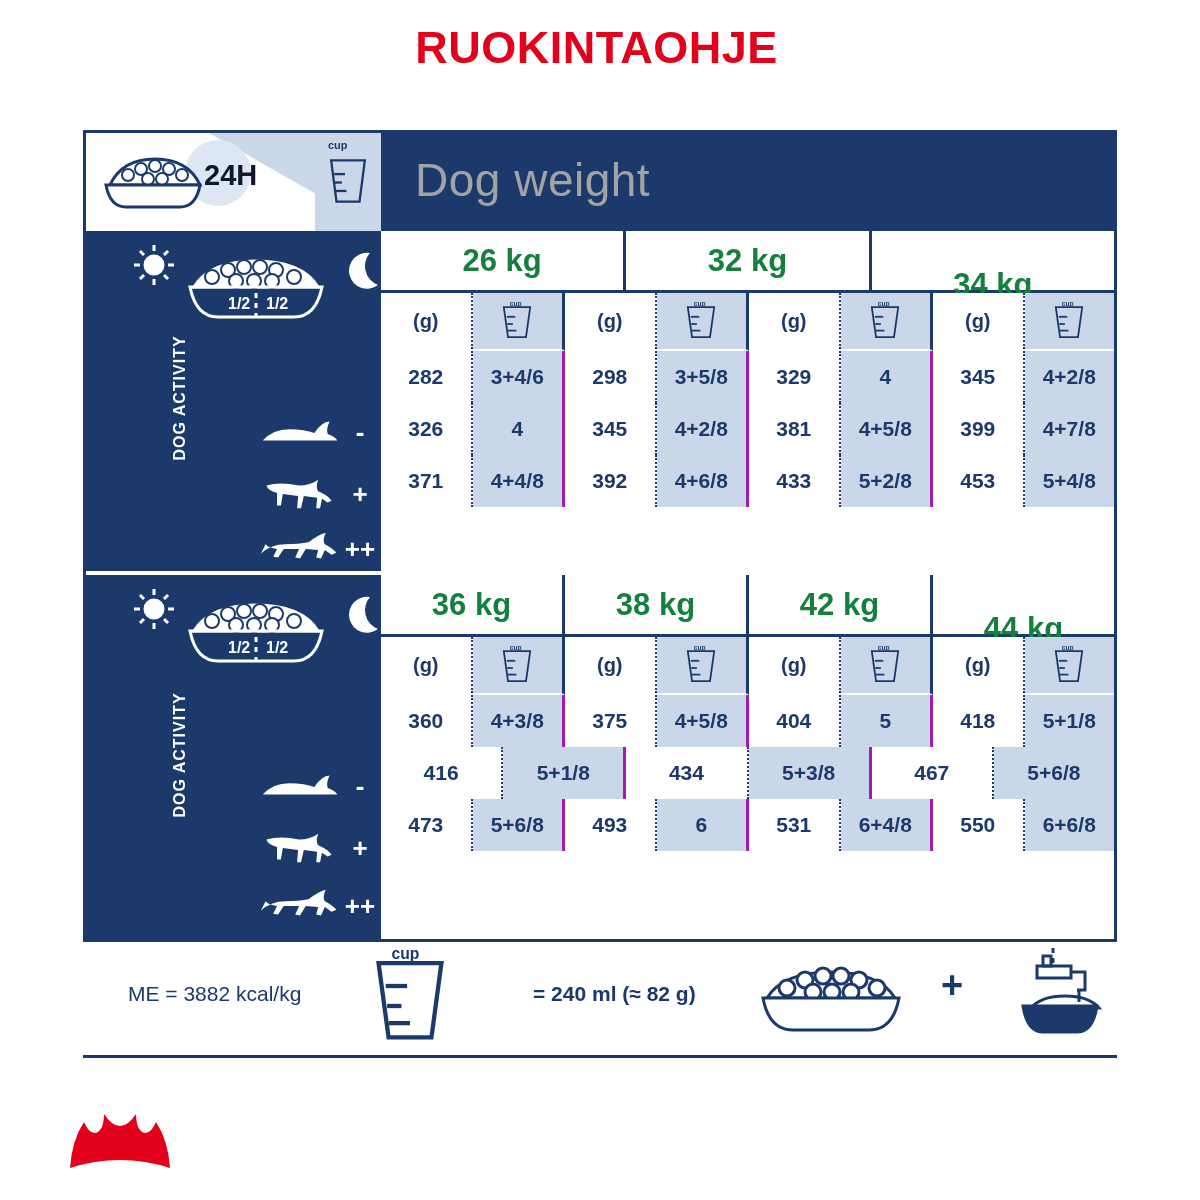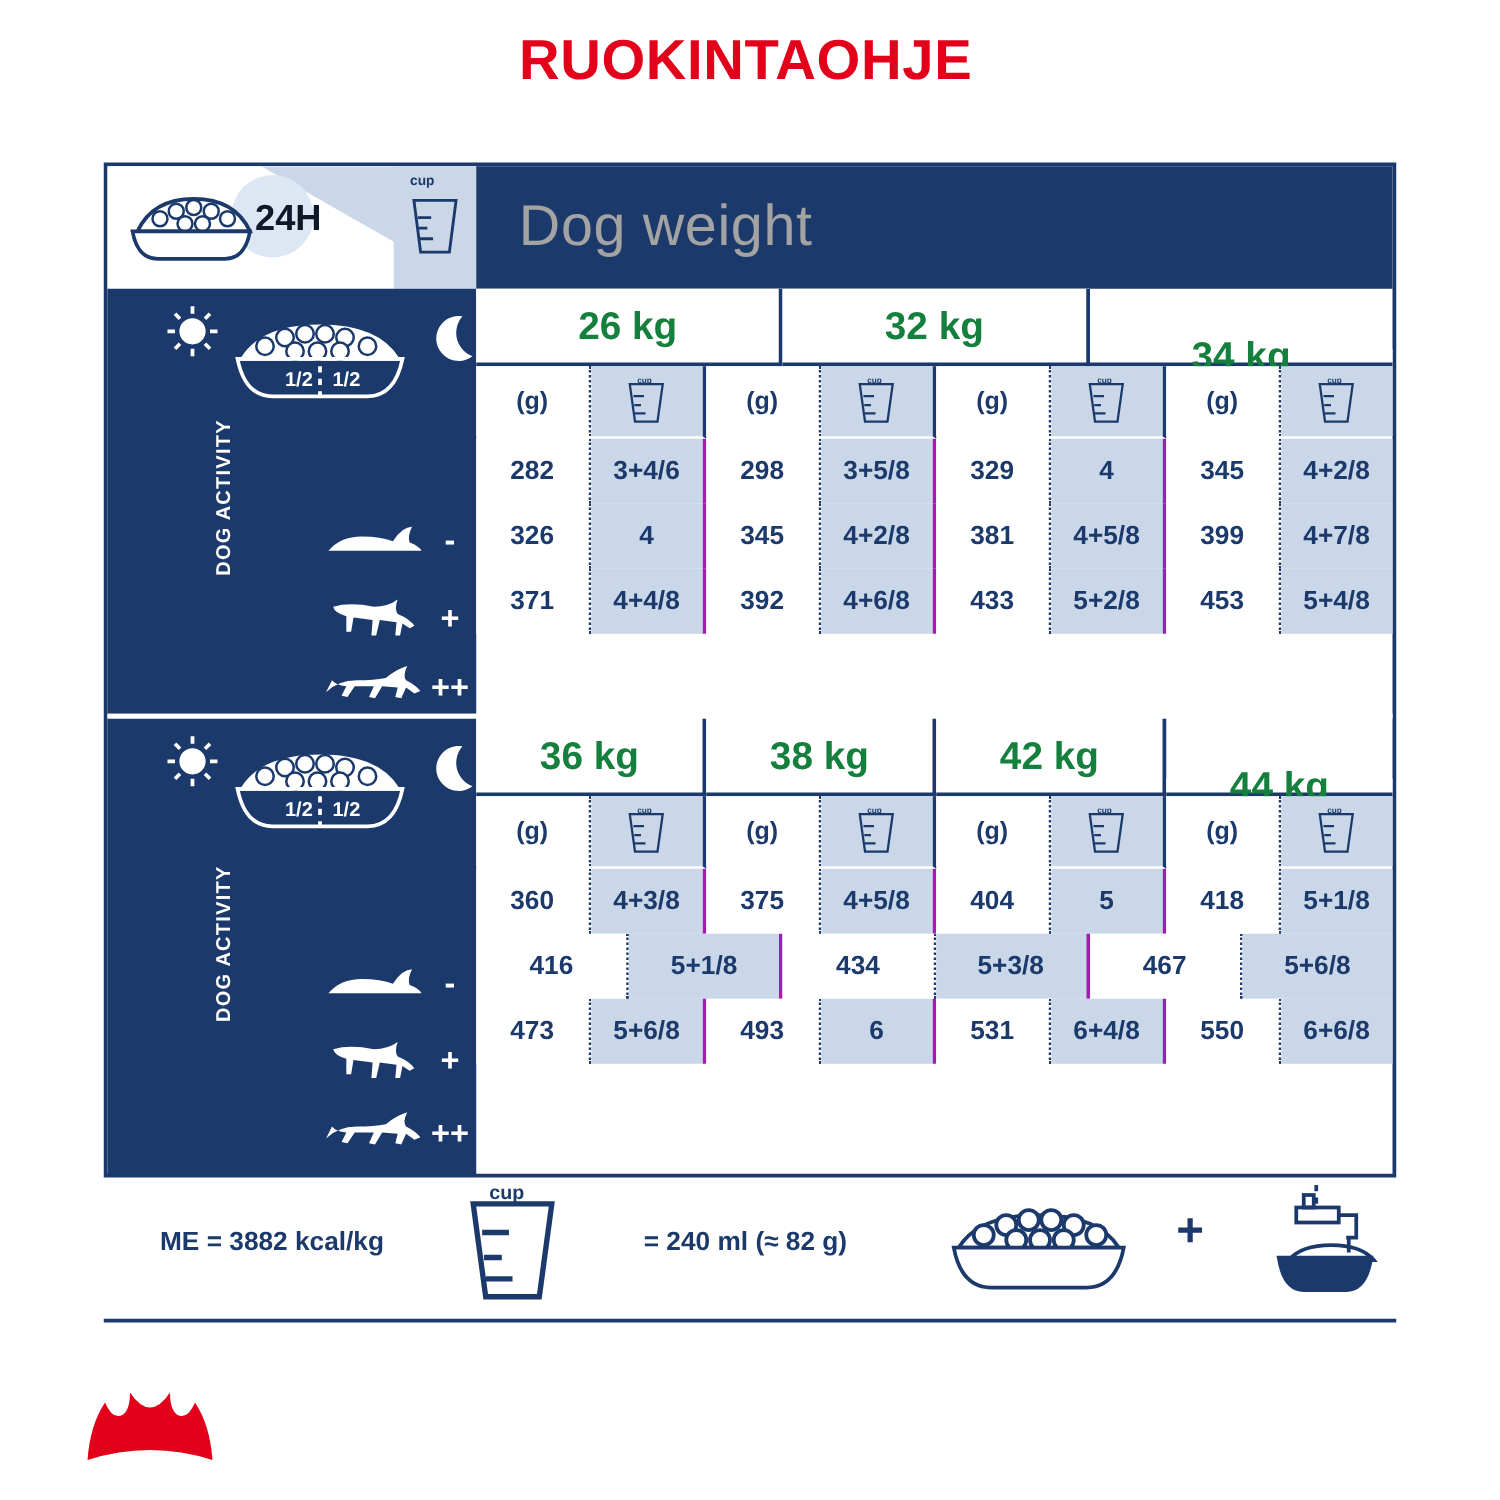--- a/index.html
+++ b/index.html
@@ -138,24 +138,24 @@
   
   .side-bowl{
     position:absolute;left:46px;top:12px;width:250px;height:90px;
   }
 
   
   .footer{
     position:absolute;left:83px;top:942px;width:1034px;height:112px;
   }
   .me{
-    position:absolute;left:45px;top:40px;font-size:21px;font-weight:bold;
+    position:absolute;left:45px;top:40px;font-size:21px;font-weight:normal;
   }
   .cupeq{
-    position:absolute;left:432px;top:40px;font-size:21px;font-weight:bold;
+    position:absolute;left:450px;top:40px;font-size:21px;font-weight:bold;
   }
   .rule{
     position:absolute;left:83px;top:1055px;width:1034px;height:3px;background:#1b3a6b;
   }
   .crown{
     position:absolute;left:60px;top:1098px;width:120px;height:80px;
   }
   .plus-big{
     position:absolute;left:940px;top:980px;font-size:38px;font-weight:bold;color:#1b3a6b;
   }

